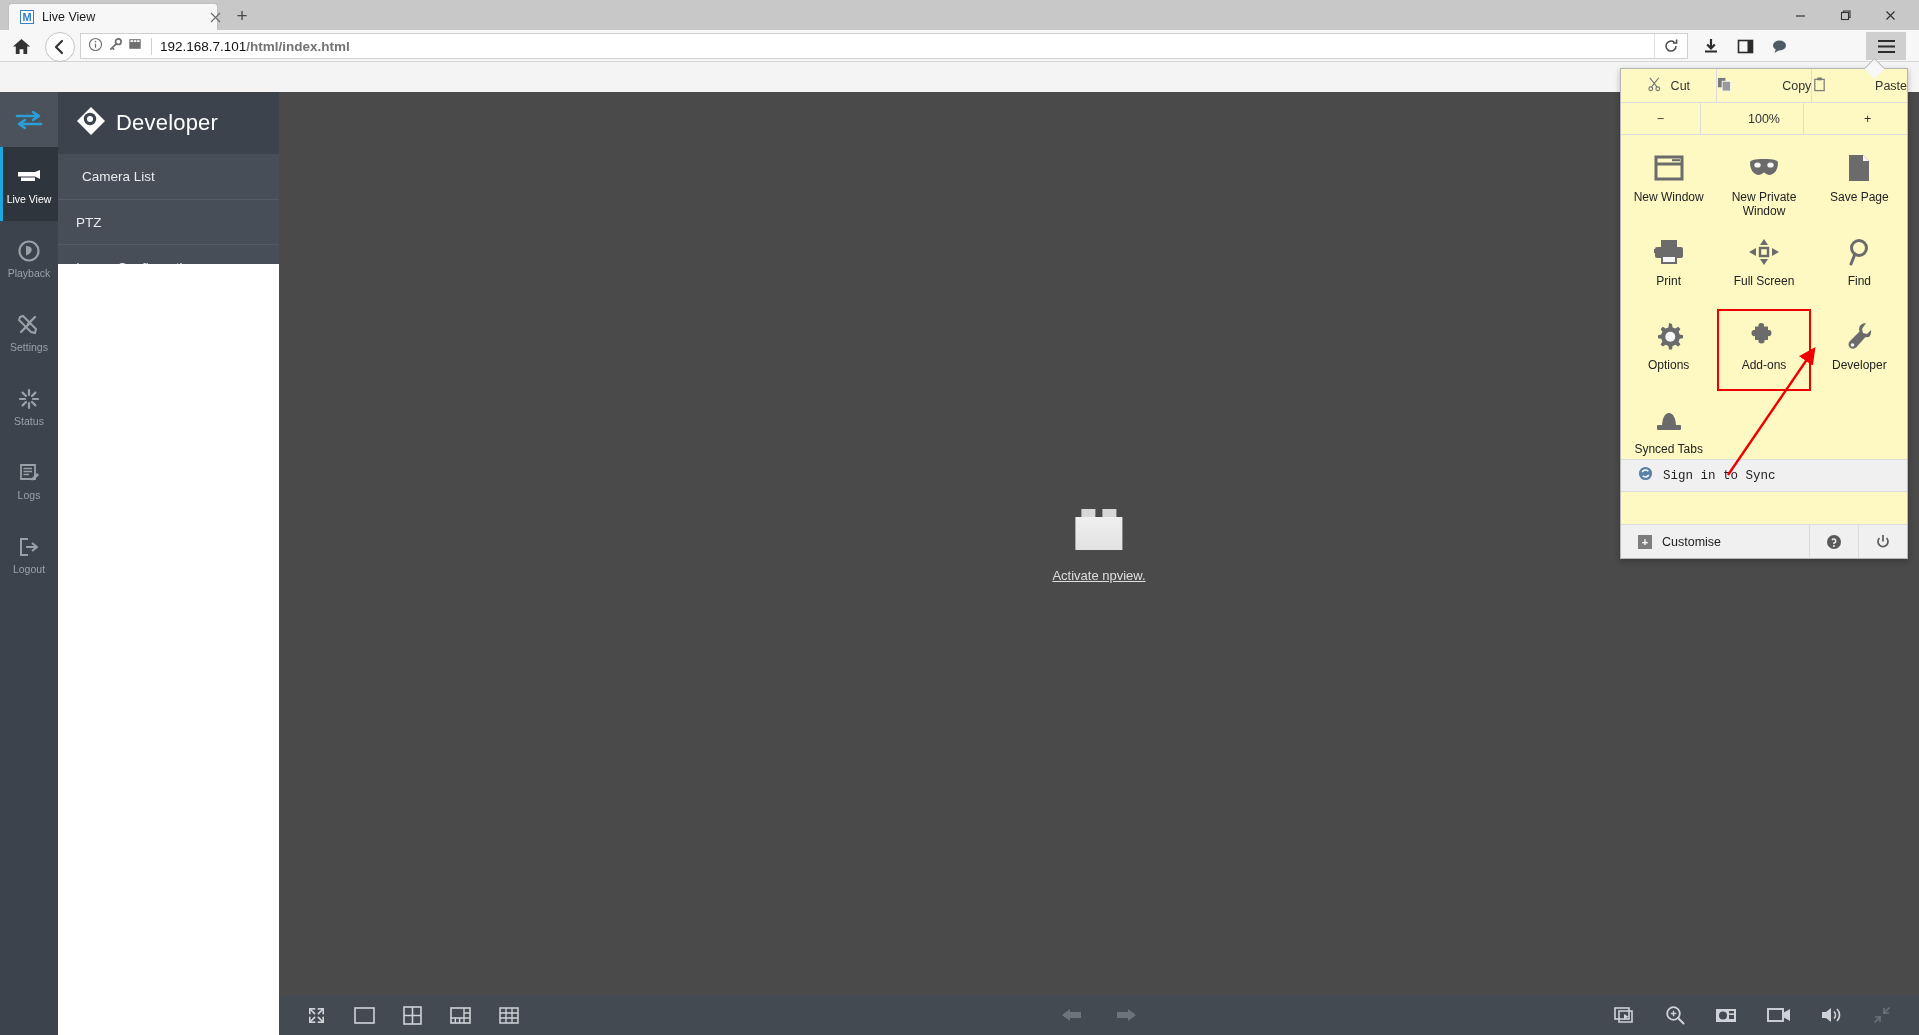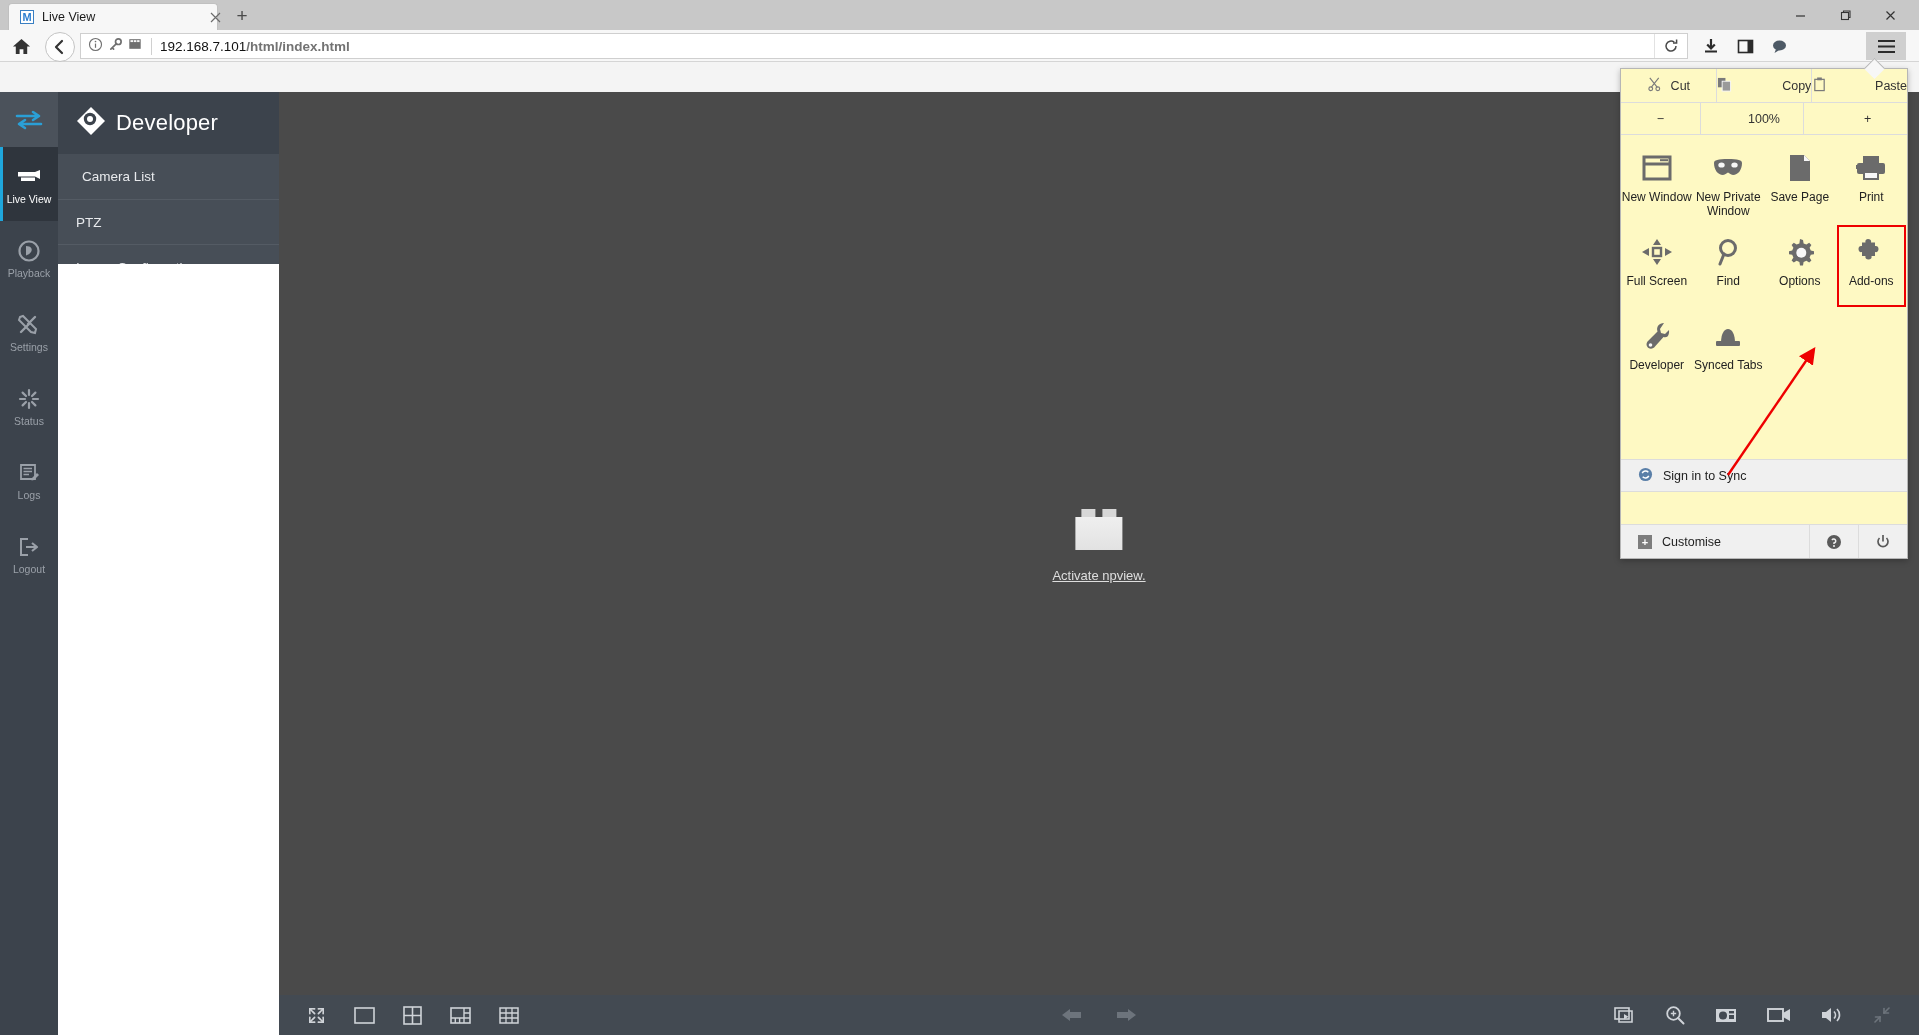--- a/index.html
+++ b/index.html
@@ -163,37 +163,37 @@
   .mp-edit-cell + .mp-edit-cell{border-left:1px solid #dcdcdc;justify-content:space-between;}
   .mp-row-zoom{
     height:31px;display:flex;align-items:center;border-bottom:1px solid #dcdcdc;
   }
   .mp-zoom-cell{
     flex:1;display:flex;align-items:center;justify-content:center;
     font-size:12.5px;color:#333;height:100%;
   }
   .mp-zoom-cell + .mp-zoom-cell{border-left:1px solid #dcdcdc;padding-left:24px;}
   .mp-grid{
-    display:grid;grid-template-columns:repeat(4,1fr);
+    display:grid;grid-template-columns:repeat(3,1fr);
     padding:5px 0 0 0;
   }
   .mp-cell{
     height:84px;display:flex;flex-direction:column;align-items:center;justify-content:flex-start;
     padding-top:13px;box-sizing:border-box;position:relative;
   }
   .mp-cell .mp-ico{height:30px;display:flex;align-items:center;justify-content:center;color:#6b6b6b;}
   .mp-cell .mp-lab{
     margin-top:7px;font-size:12px;color:#222;text-align:center;line-height:14px;max-width:88px;
   }
   .mp-cell.highlight{outline:2px solid #ee0000;outline-offset:-3px;}
   .mp-sync{
     position:absolute;left:0;bottom:66px;width:100%;height:33px;
     border-top:1px solid #dcdcdc;border-bottom:1px solid #dcdcdc;
     display:flex;align-items:center;padding-left:17px;box-sizing:border-box;gap:10px;
-    font-size:12.5px;color:#222;background:#f0f0f0;
+    font-size:12.5px;color:#222;background:#f0f0f0;font-family:Liberation Mono, monospace;
   }
   .mp-foot{
     position:absolute;left:0;bottom:0;width:100%;height:33px;
     display:flex;align-items:center;background:#f0f0f0;border-top:1px solid #dcdcdc;
   }
   .mp-custom{
     flex:1;display:flex;align-items:center;padding-left:17px;gap:10px;
     font-size:12.5px;color:#222;height:100%;
   }
   .mp-foot-btn{

